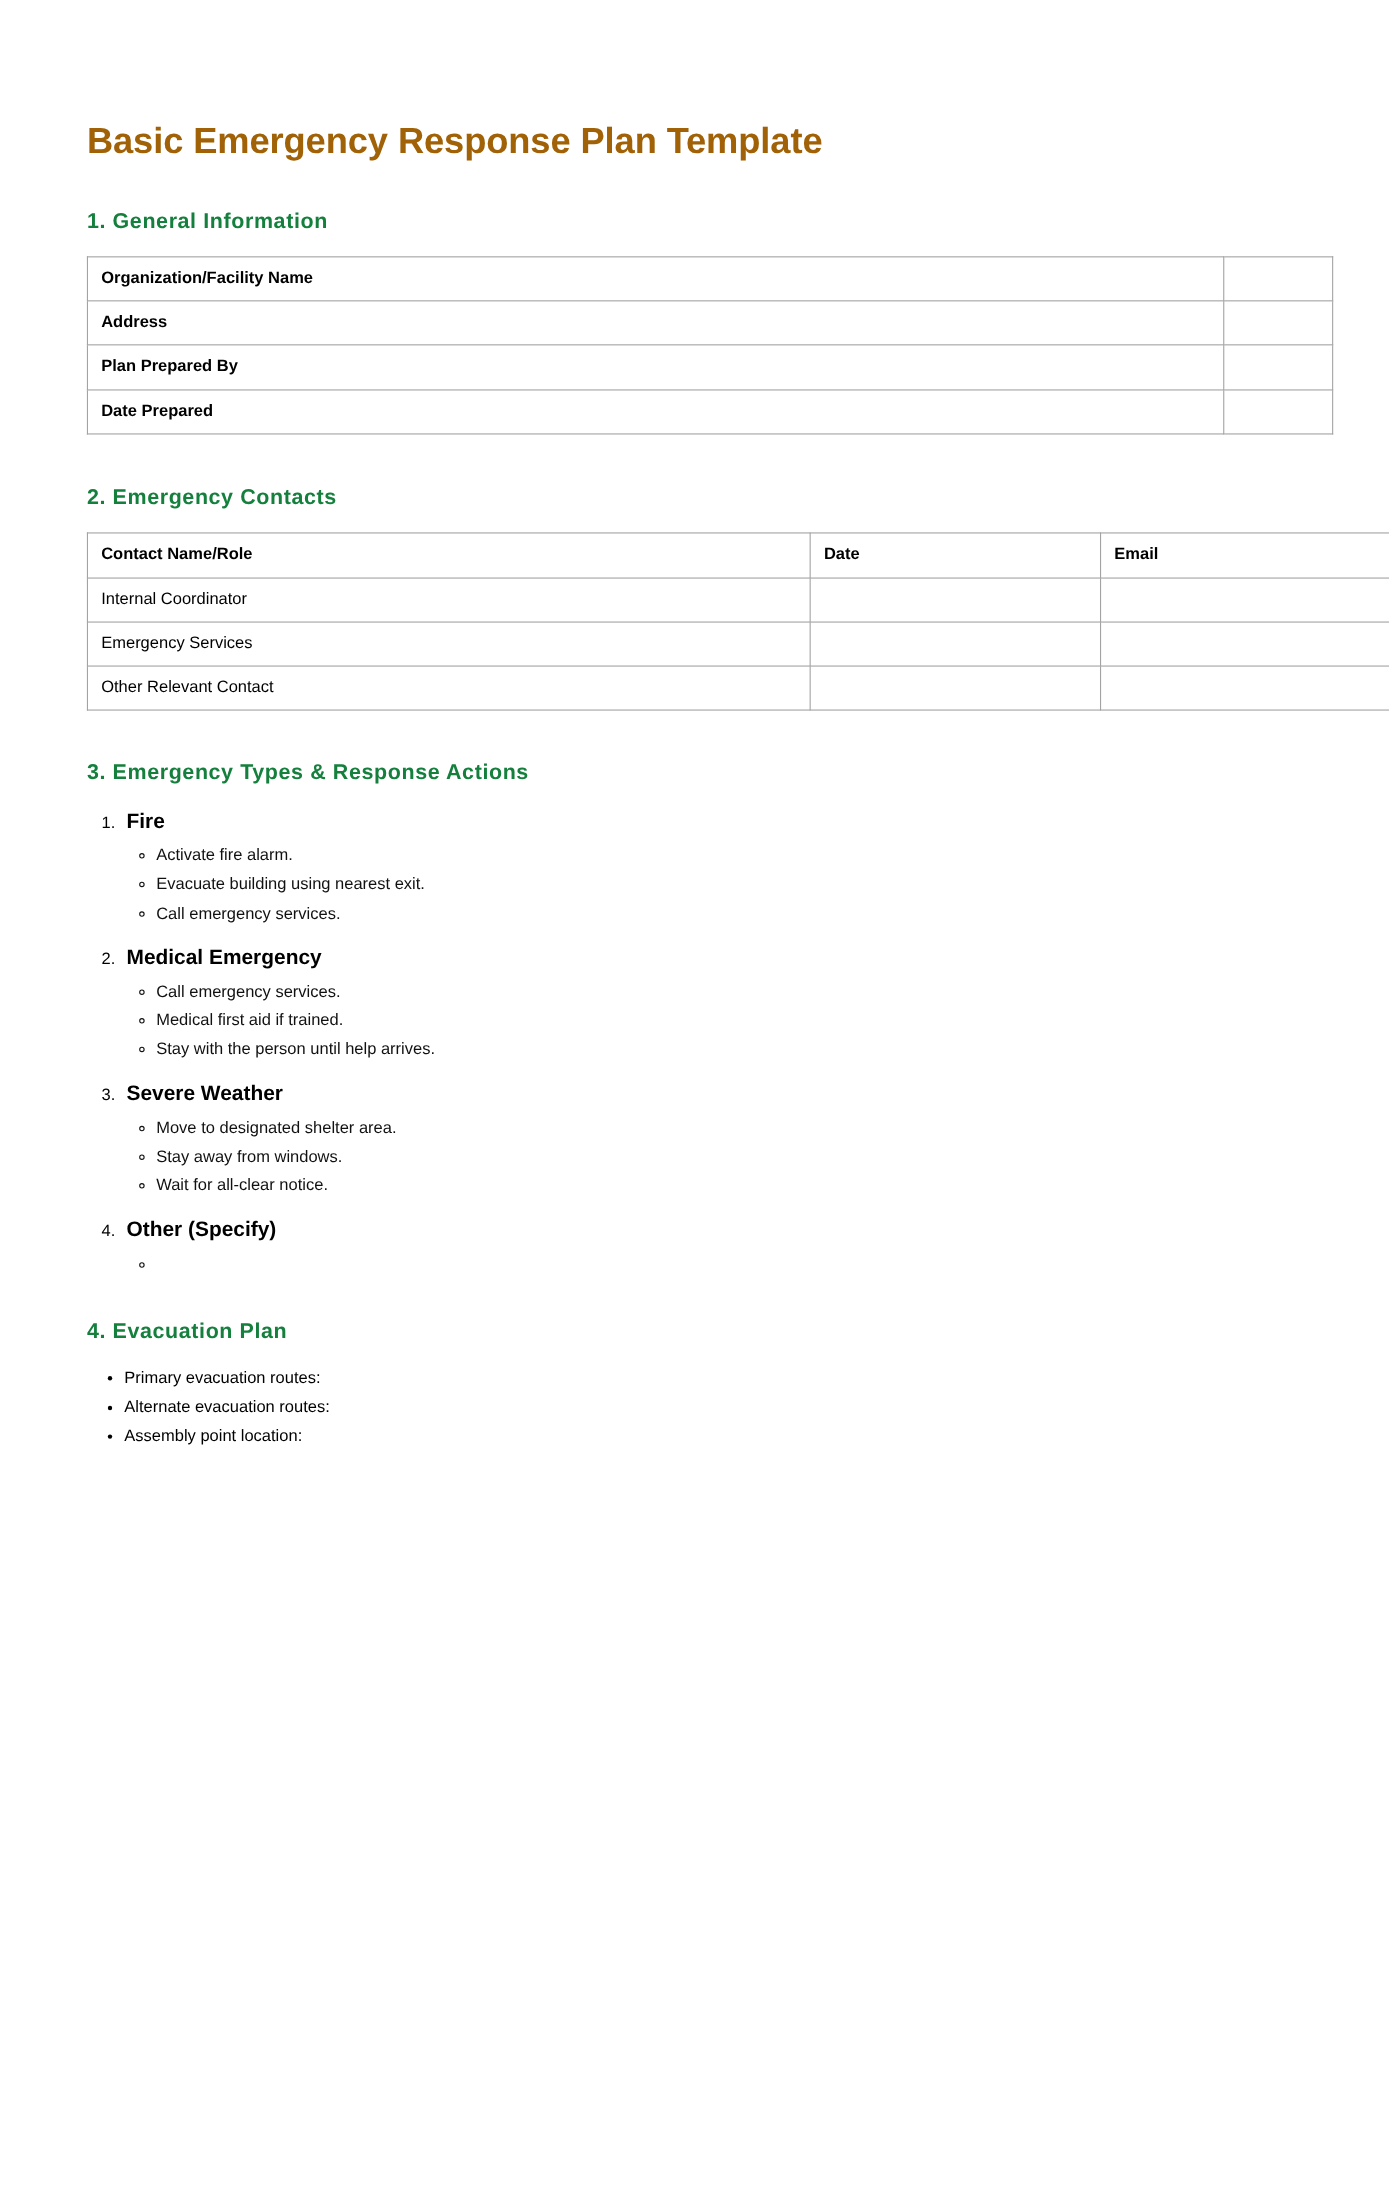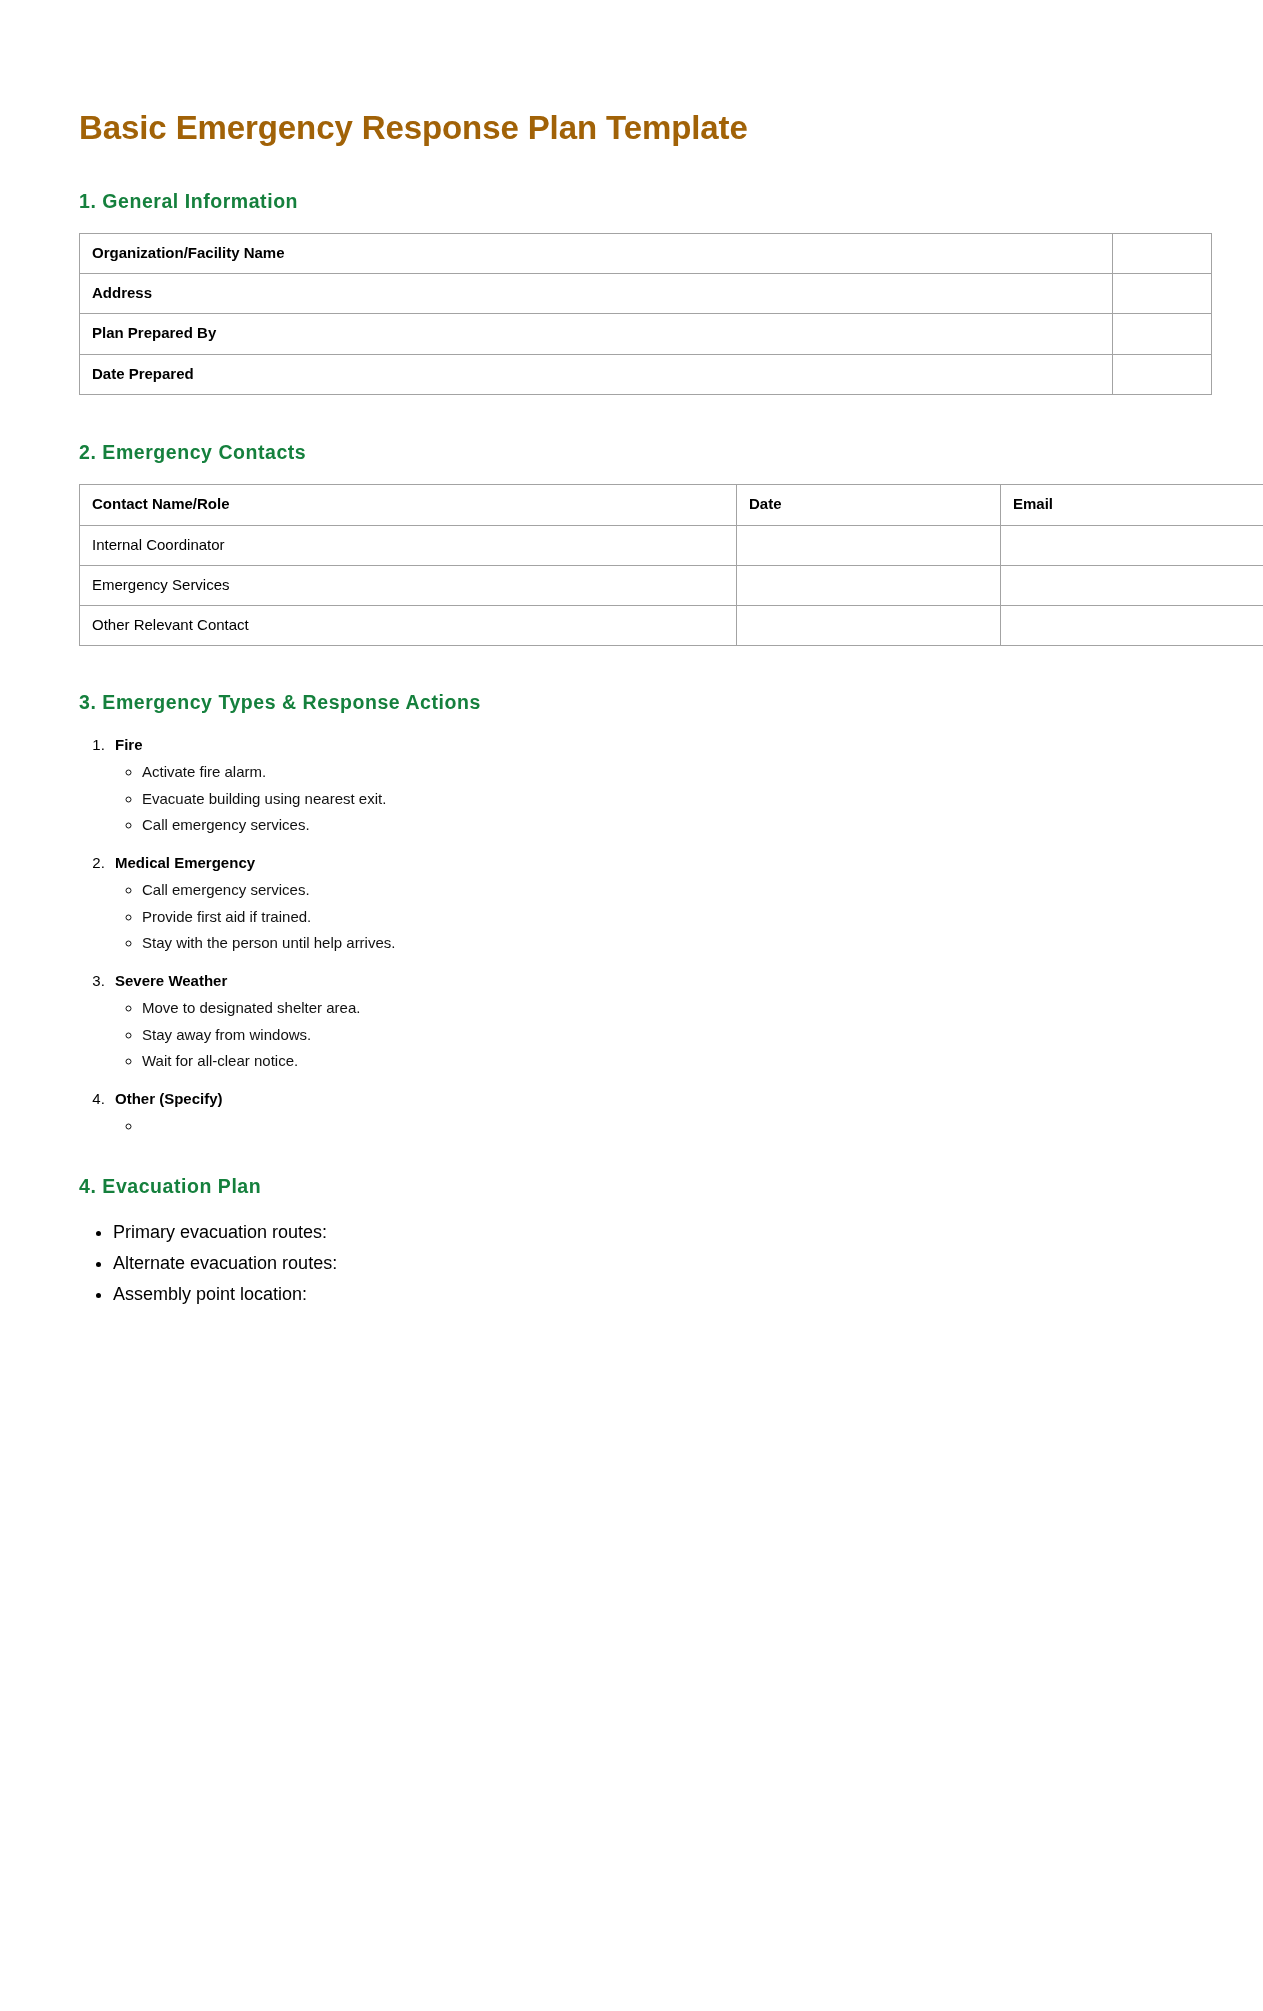--- a/index.html
+++ b/index.html
@@ -109,21 +109,21 @@
   ol.emergency-list > li {
     margin-bottom: 16px;
     padding-left: 6px;
     line-height: 1.45;
   }
   ol.emergency-list > li:last-child {
     margin-bottom: 0;
   }
   ol.emergency-list > li > .type-label {
     font-weight: bold;
-    font-size: 15px;
+    font-size: 19px;
   }
   ul.action-list {
     list-style-type: circle;
     margin: 6px 0 0 0;
     padding-left: 27px;
     font-size: 15px;
   }
   ul.action-list > li {
     margin-bottom: 4.5px;
     line-height: 1.45;
@@ -133,21 +133,21 @@
   ul.action-list > li.empty-item {
     min-height: 14px;
     height: 14px;
   }
 
   
   ul.evac-list {
     list-style-type: disc;
     margin: 19px 0 0 0;
     padding-left: 34px;
-    font-size: 18px;
+    font-size: 15px;
   }
   ul.evac-list > li {
     margin-bottom: 5px;
     line-height: 1.45;
   }
   ul.evac-list > li:last-child { margin-bottom: 0; }
 </style>
 </head>
 <body>
 
@@ -216,21 +216,21 @@
         <ul class="action-list">
           <li>Activate fire alarm.</li>
           <li>Evacuate building using nearest exit.</li>
           <li>Call emergency services.</li>
         </ul>
       </li>
       <li>
         <span class="type-label">Medical Emergency</span>
         <ul class="action-list">
           <li>Call emergency services.</li>
-          <li>Provide first aid if trained.</li>
+          <li>Medical first aid if trained.</li>
           <li>Stay with the person until help arrives.</li>
         </ul>
       </li>
       <li>
         <span class="type-label">Severe Weather</span>
         <ul class="action-list">
           <li>Move to designated shelter area.</li>
           <li>Stay away from windows.</li>
           <li>Wait for all-clear notice.</li>
         </ul>

